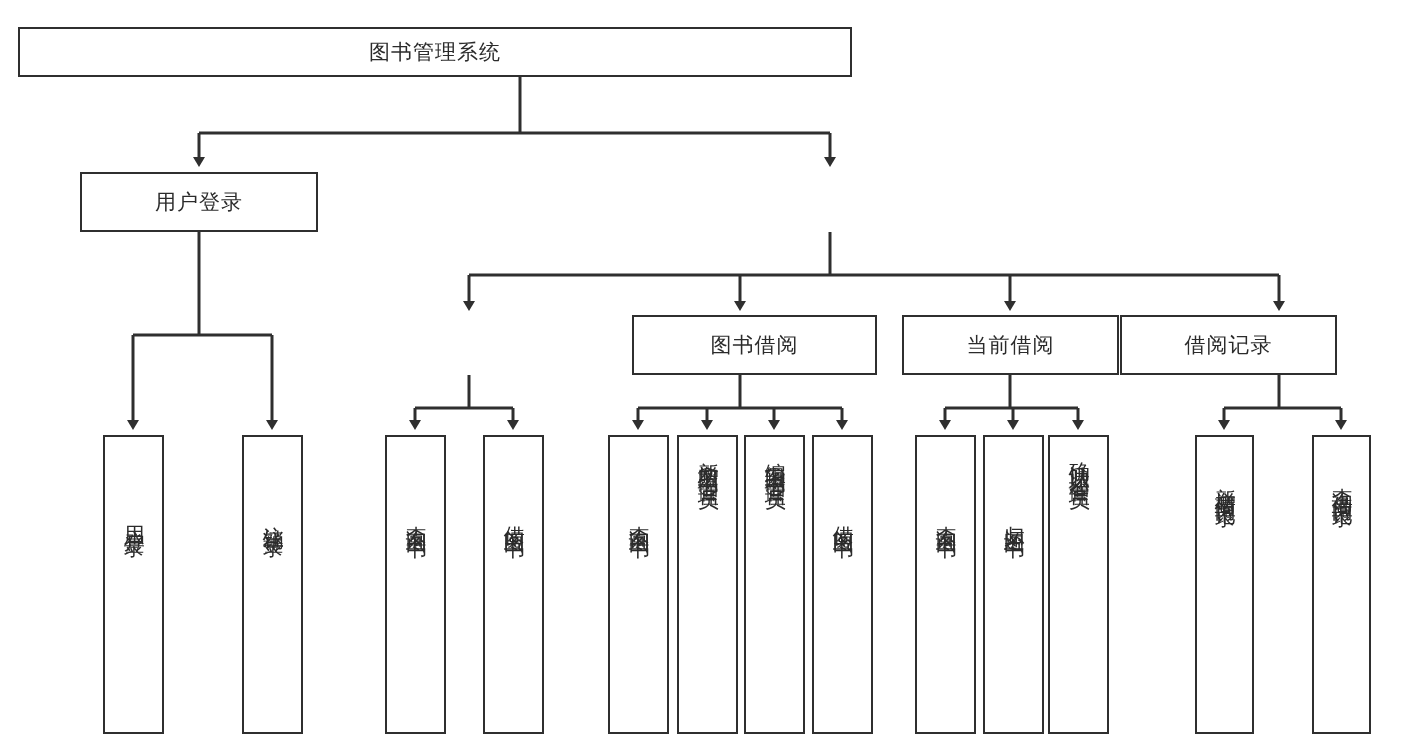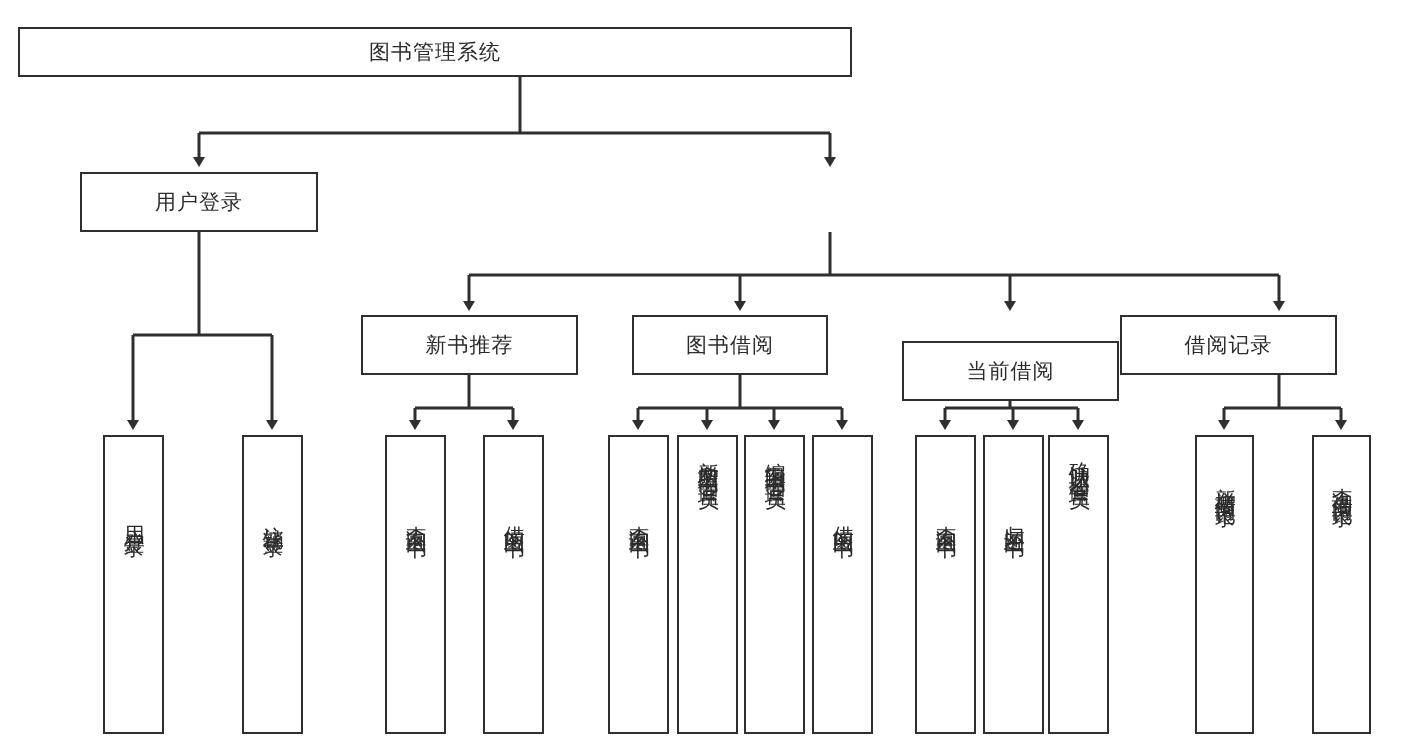--- a/index.html
+++ b/index.html
@@ -114,27 +114,24 @@
   </svg>
 
   <div class="node h-node" style="left:18px;top:15px;width:834px;height:50px;margin-top:12px;">
     <span class="label">图书管理系统</span>
   </div>
 
   <div class="node h-node" style="left:80px;top:172px;width:238px;height:60px;">
     <span class="label">用户登录</span>
   </div>
 
-  <div class="node h-node" style="left:361px;top:315px;width:217px;height:60px;">
-    <span class="label">新书推荐</span>
-  </div>
-  <div class="node h-node" style="left:632px;top:315px;width:196px;height:60px;">
+  <div class="node h-node" style="left:632px;top:315px;width:245px;height:60px;">
     <span class="label">图书借阅</span>
   </div>
-  <div class="node h-node" style="left:902px;top:315px;width:217px;height:60px;margin-top:26px;">
+  <div class="node h-node" style="left:902px;top:315px;width:217px;height:60px;">
     <span class="label">当前借阅</span>
   </div>
   <div class="node h-node" style="left:1120px;top:315px;width:217px;height:60px;">
     <span class="label">借阅记录</span>
   </div>
 
   <div class="node v-node" style="left:103px;top:435px;width:61px;height:299px;padding-top:72px;">
     <span class="label">用户登录</span>
   </div>
   <div class="node v-node" style="left:242px;top:435px;width:61px;height:299px;padding-top:72px;">

